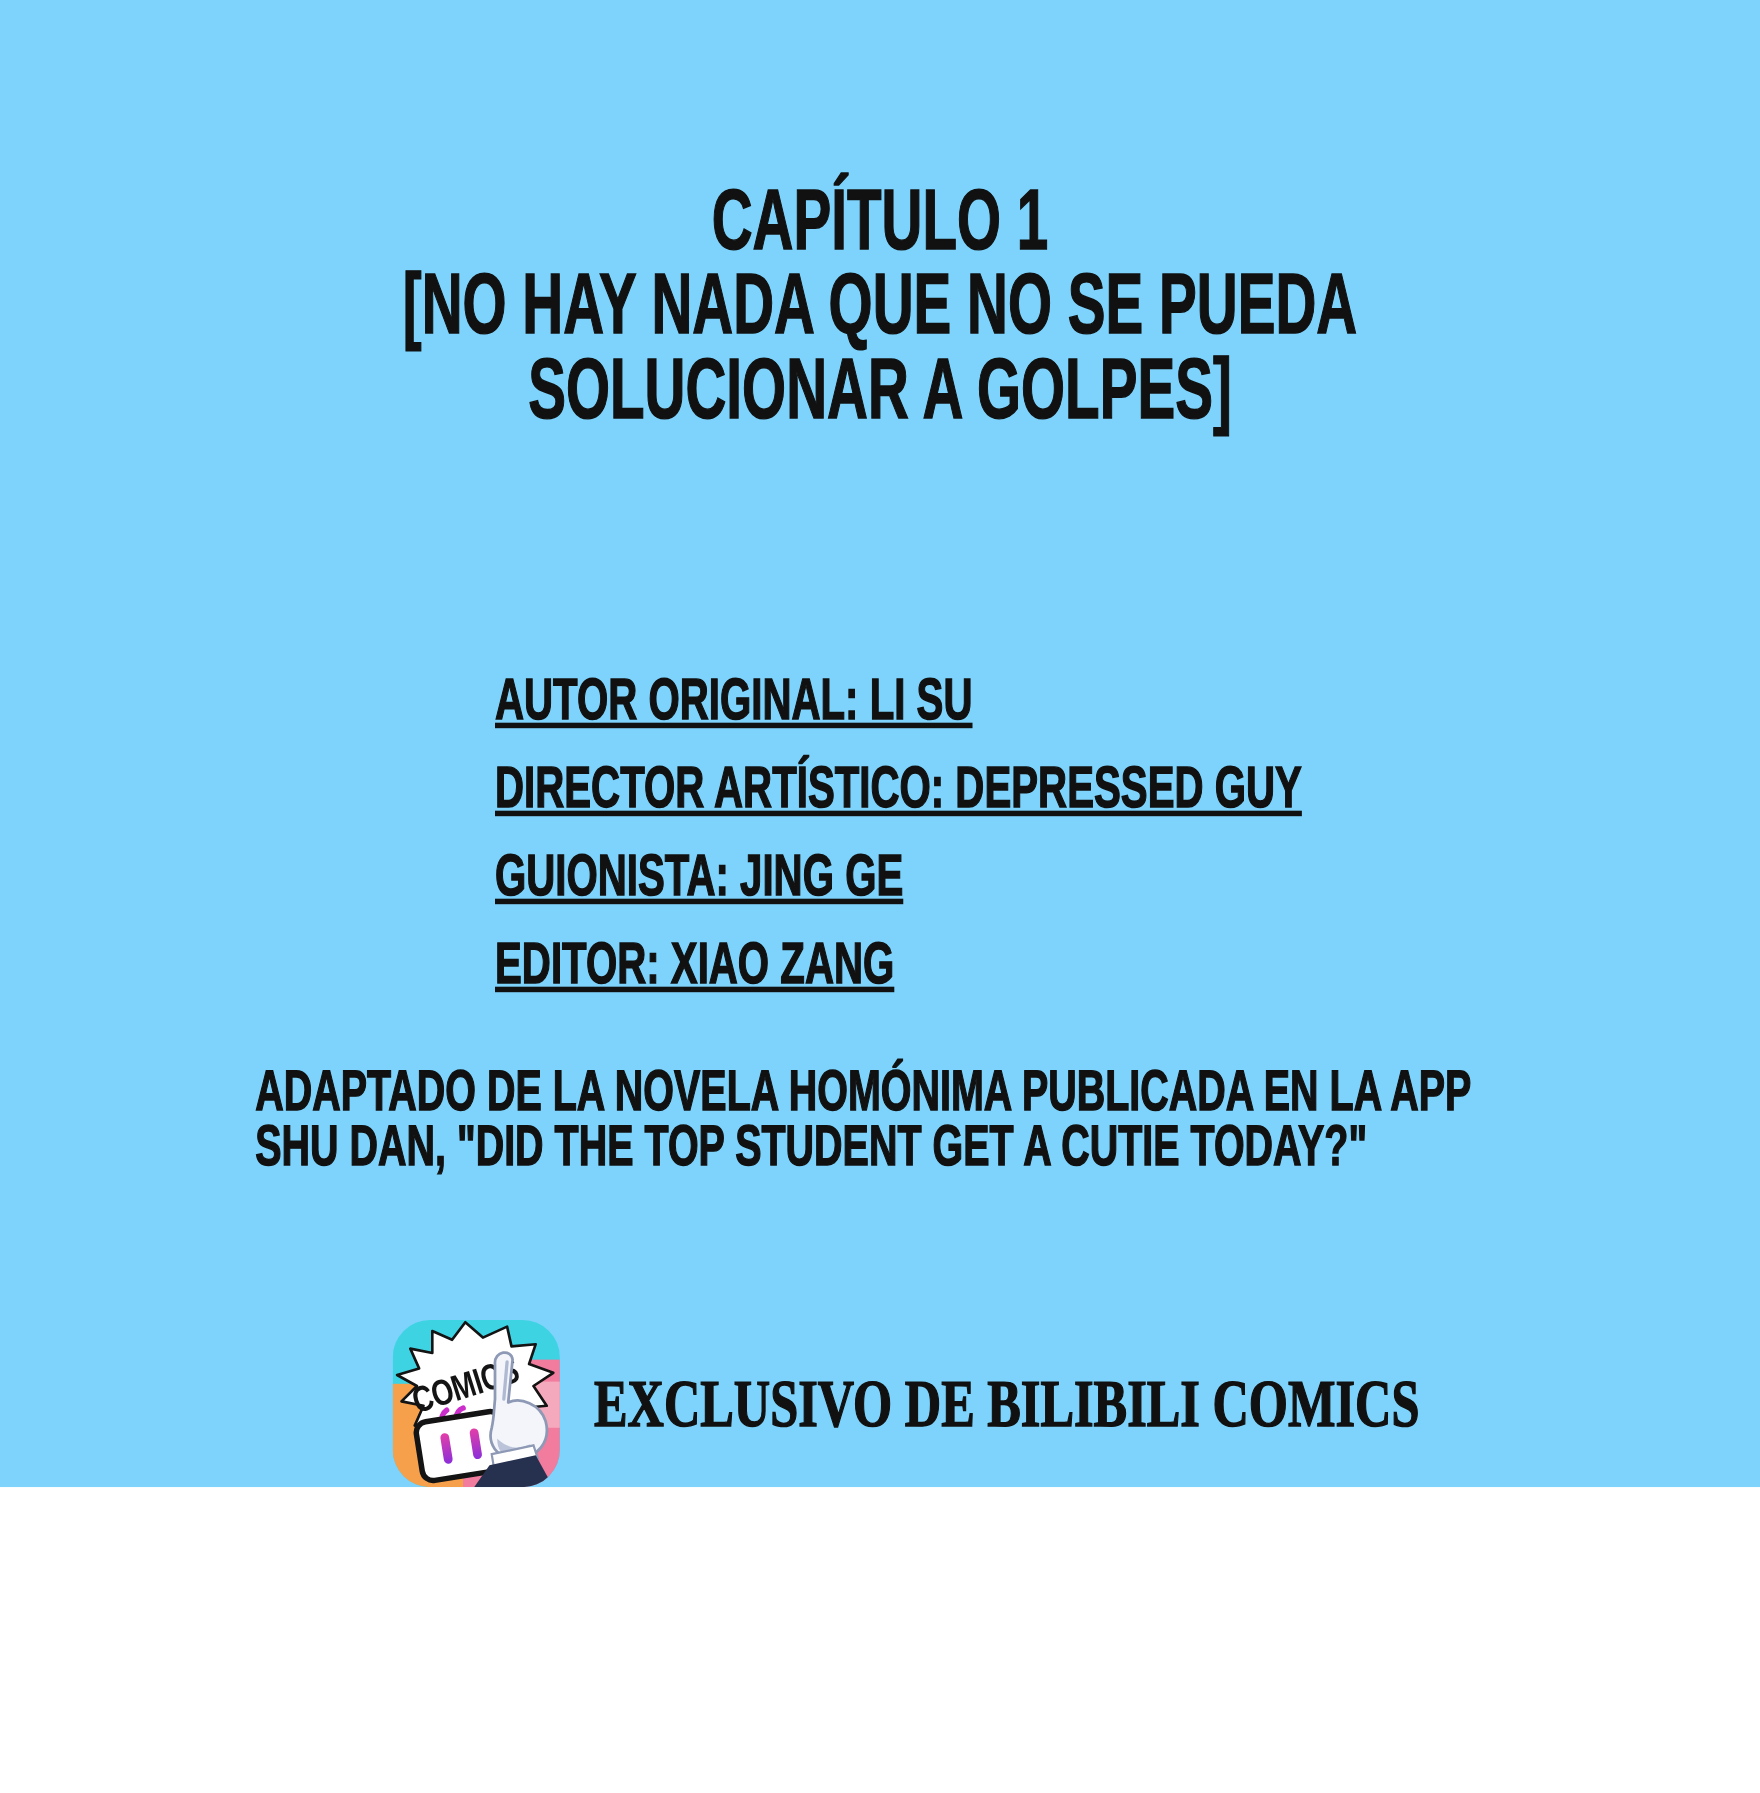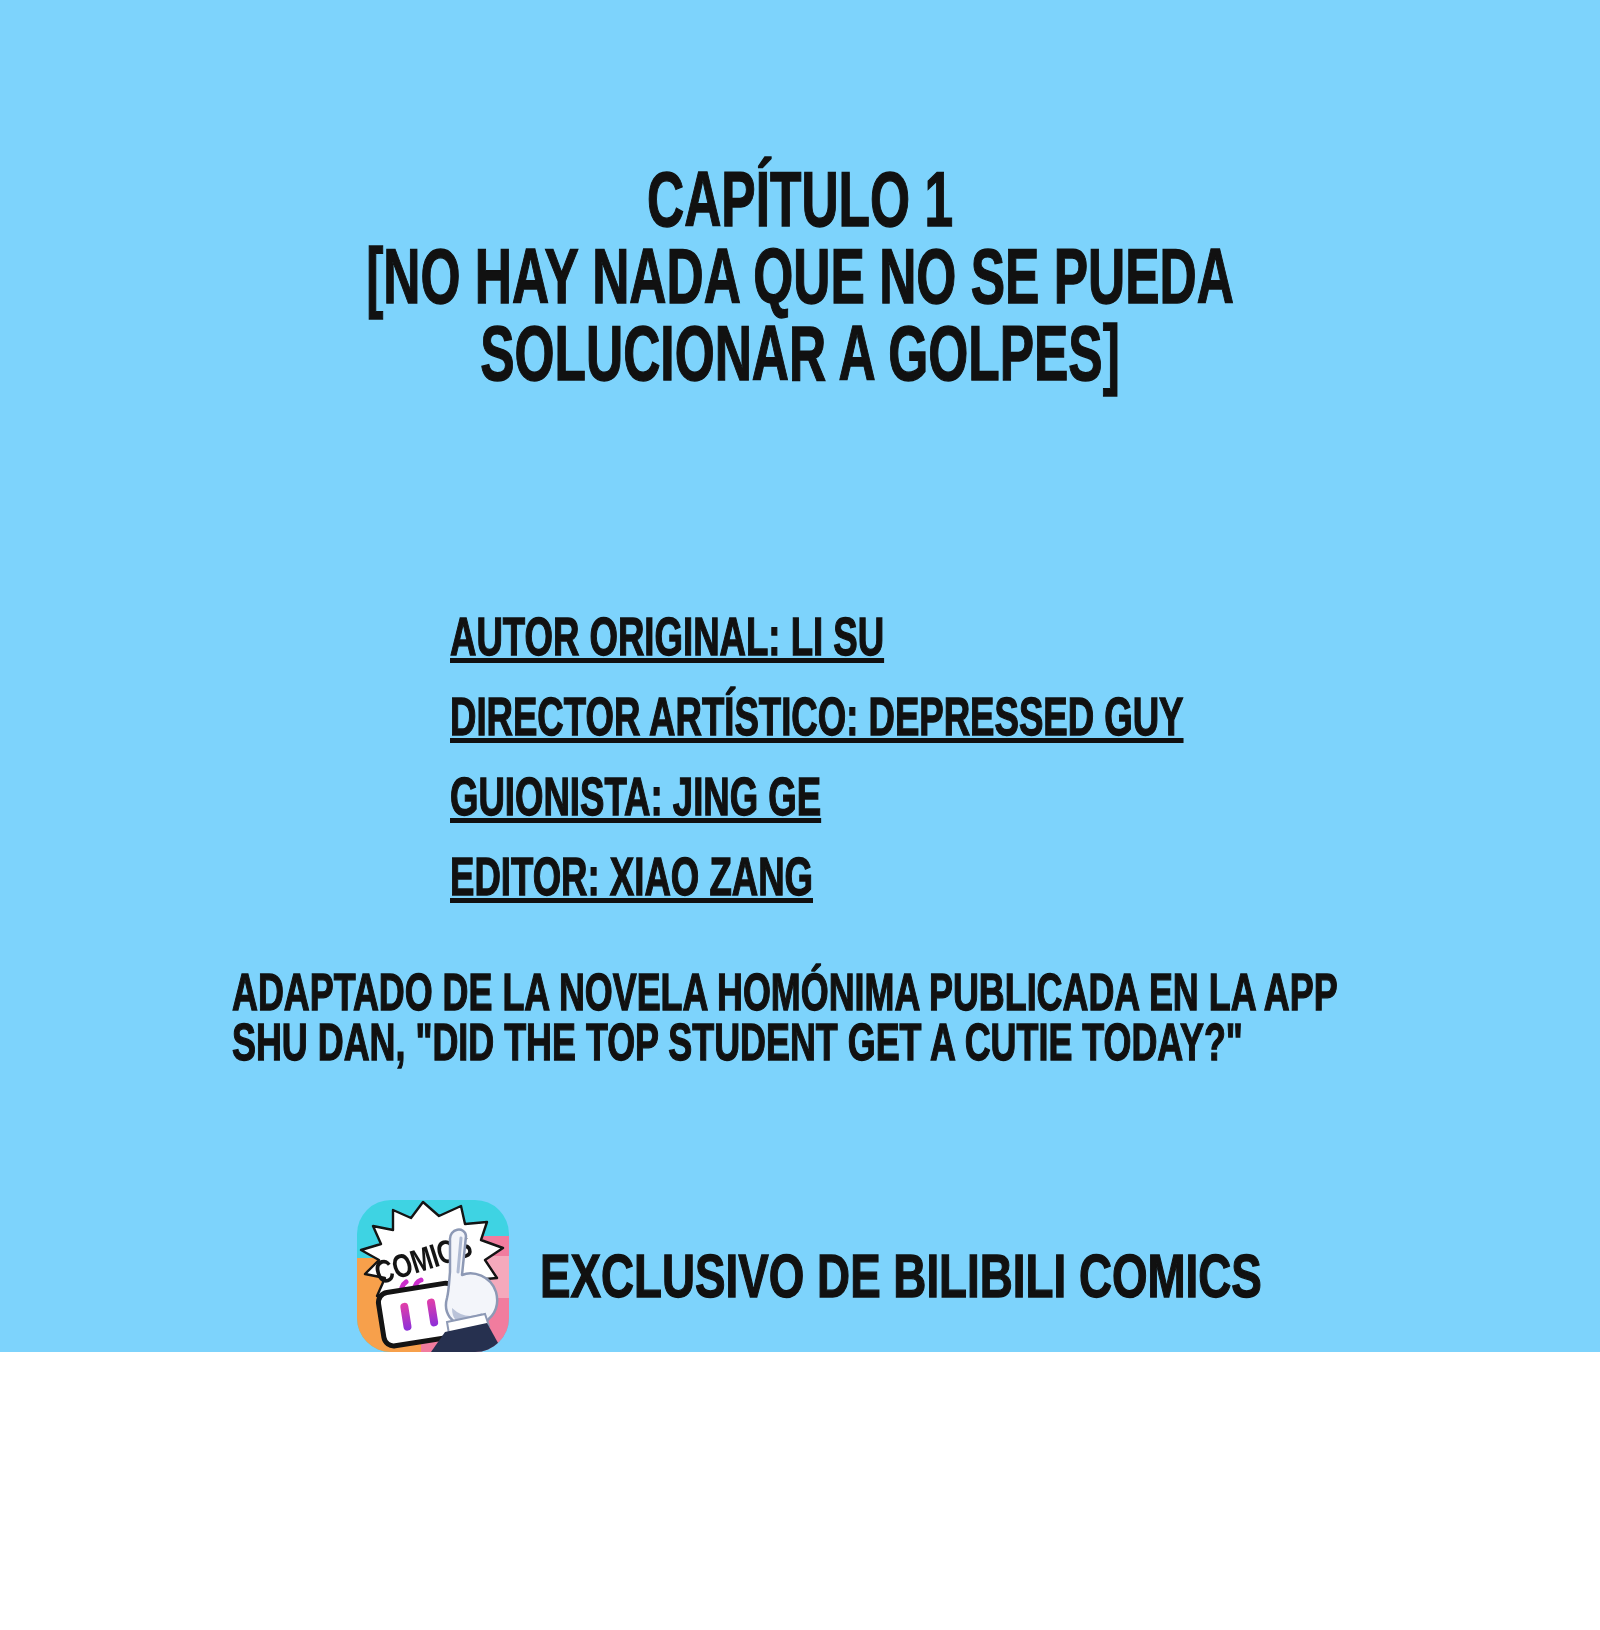--- a/index.html
+++ b/index.html
@@ -33,21 +33,21 @@
     font-size:53px;line-height:80px;text-decoration:underline;
   }
   .credits-block .line{transform:scaleX(0.69);transform-origin:0 0;}
   .adaptation-block{
     position:absolute;left:232px;top:967px;
     font-size:52px;line-height:50px;
   }
   .adaptation-block .line{transform:scaleX(0.69);transform-origin:0 0;}
   .exclusive-label{
     position:absolute;left:540px;top:1246px;
-    font-size:61px;line-height:61px;
+    font-size:61px;line-height:61px;font-family:Liberation Serif, serif;
   }
   .exclusive-label .line{transform:scaleX(0.75);transform-origin:0 0;}
   .app-logo{
     position:absolute;left:357px;top:1200px;
     width:152px;height:152px;
   }
   .logo-comics-text{
     font-family:"Liberation Sans","DejaVu Sans",sans-serif;
     font-weight:700;
   }

